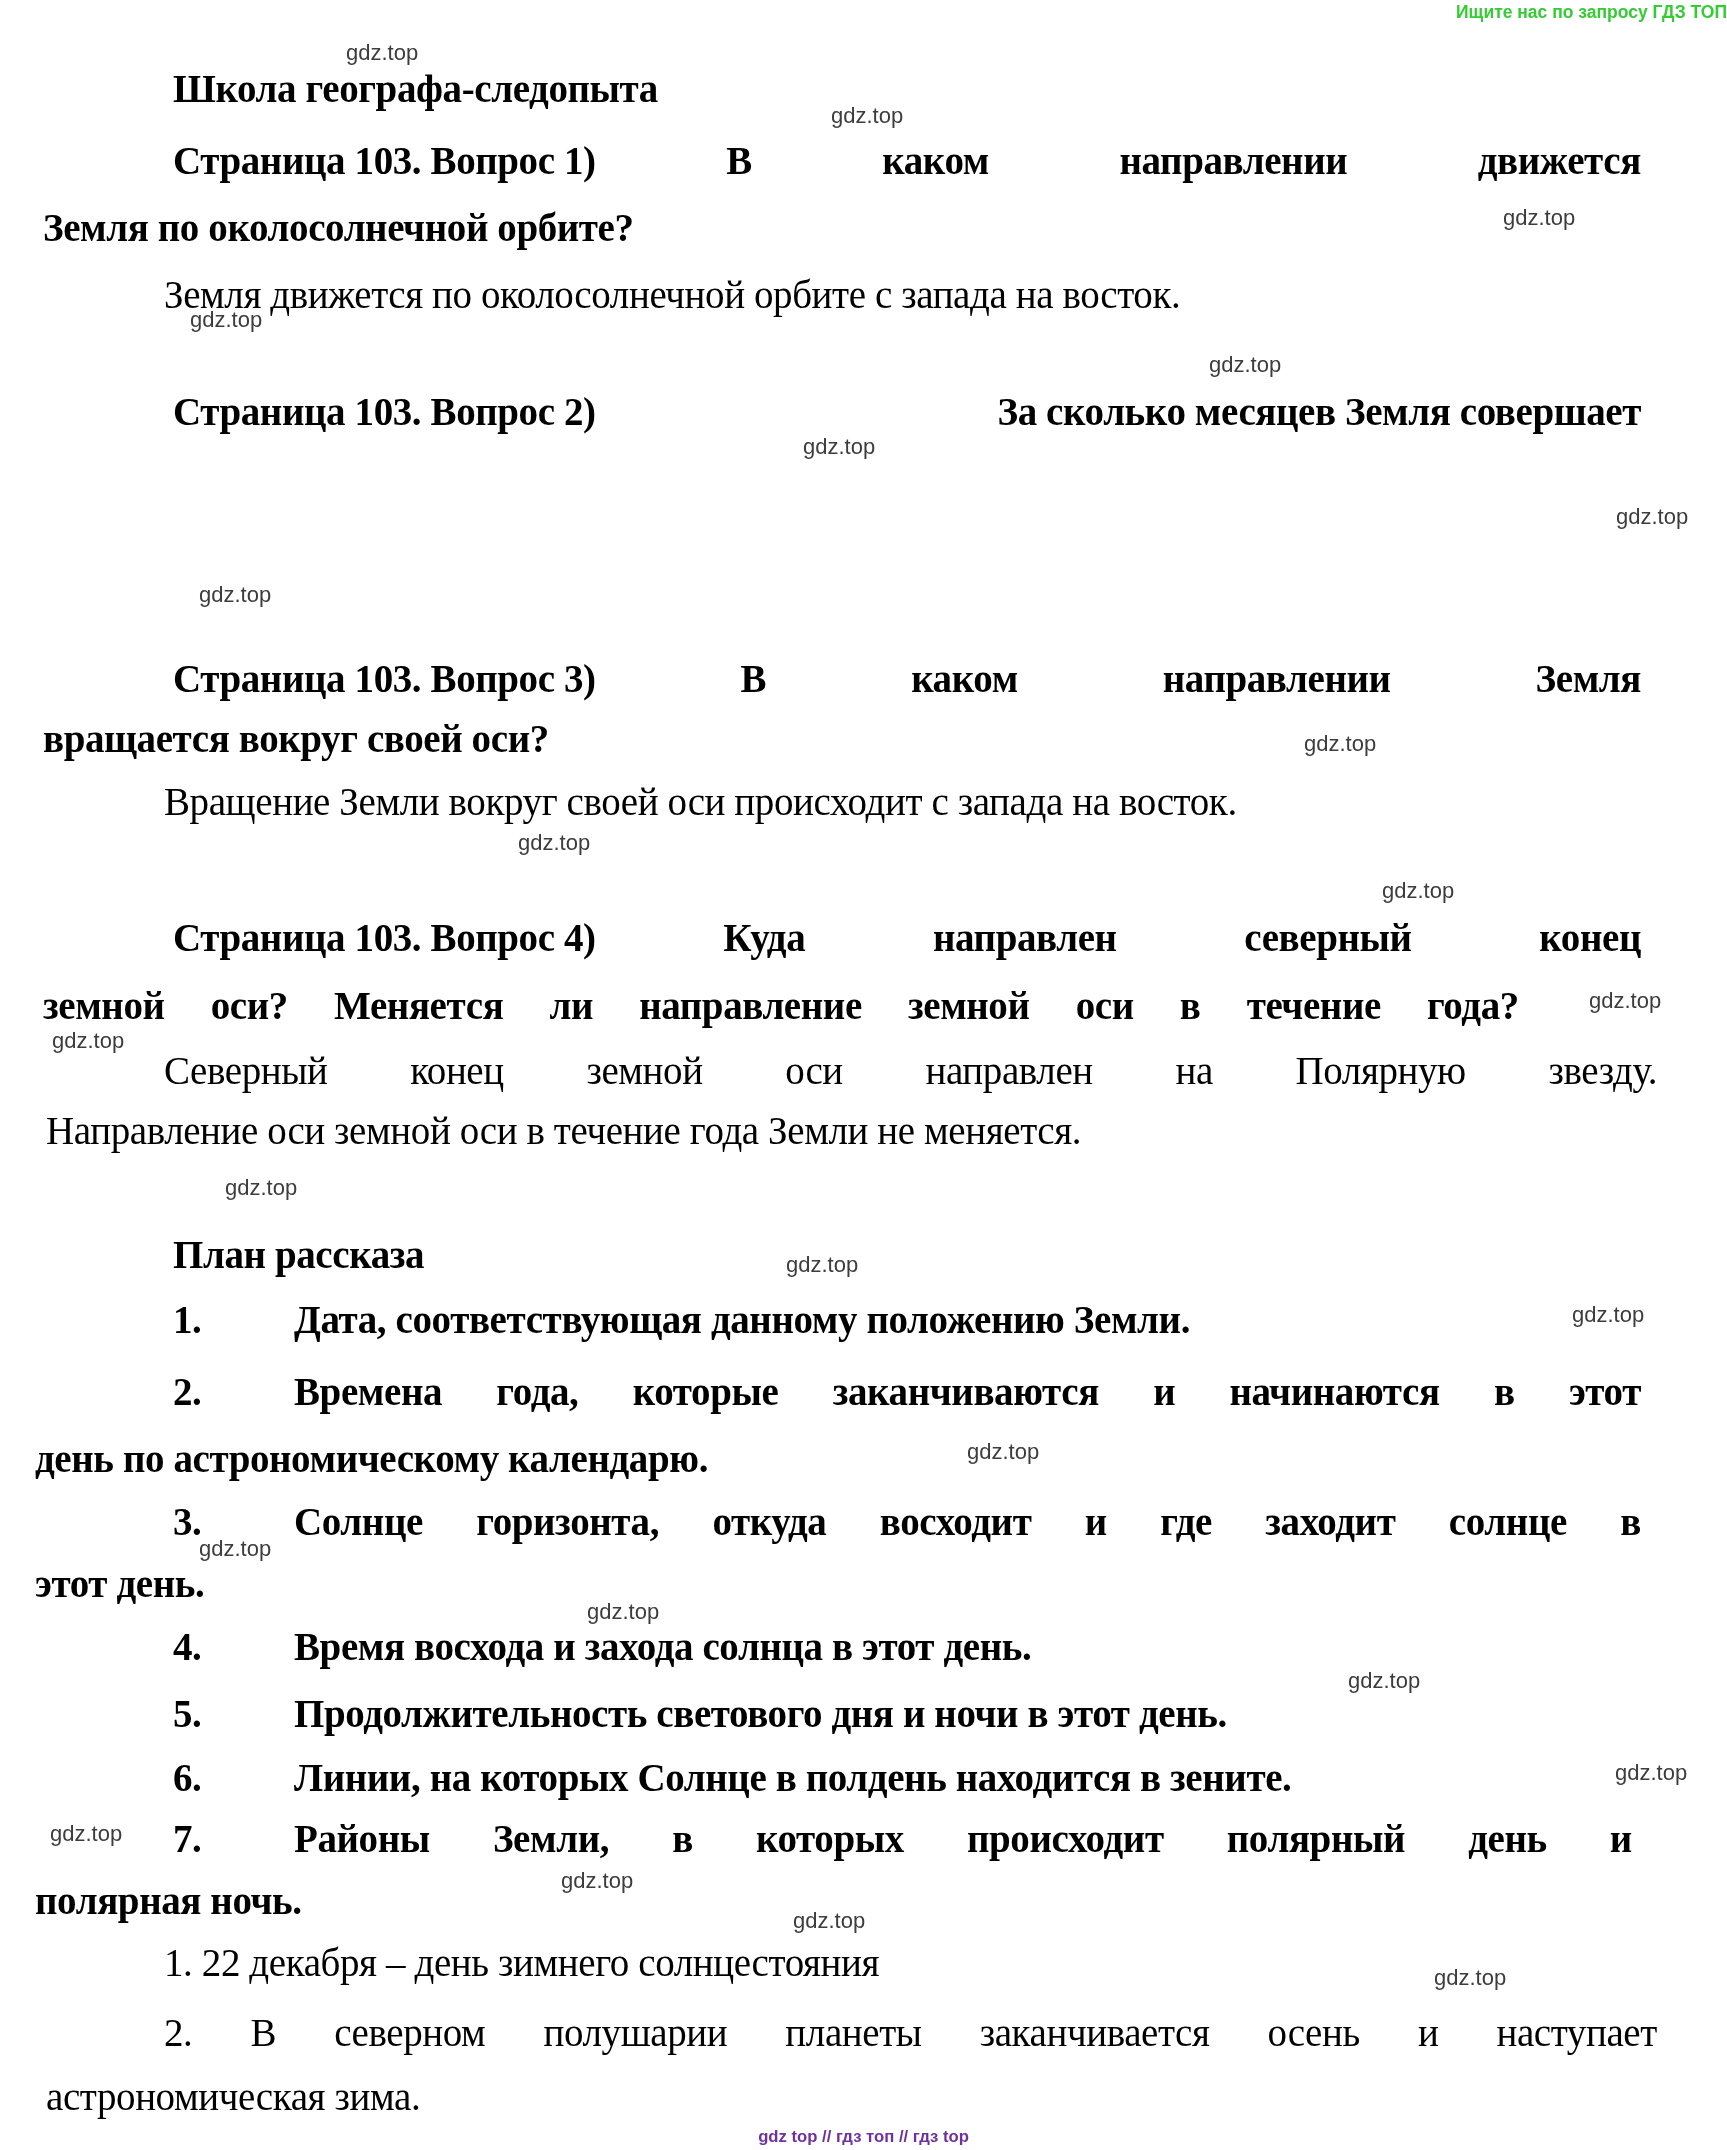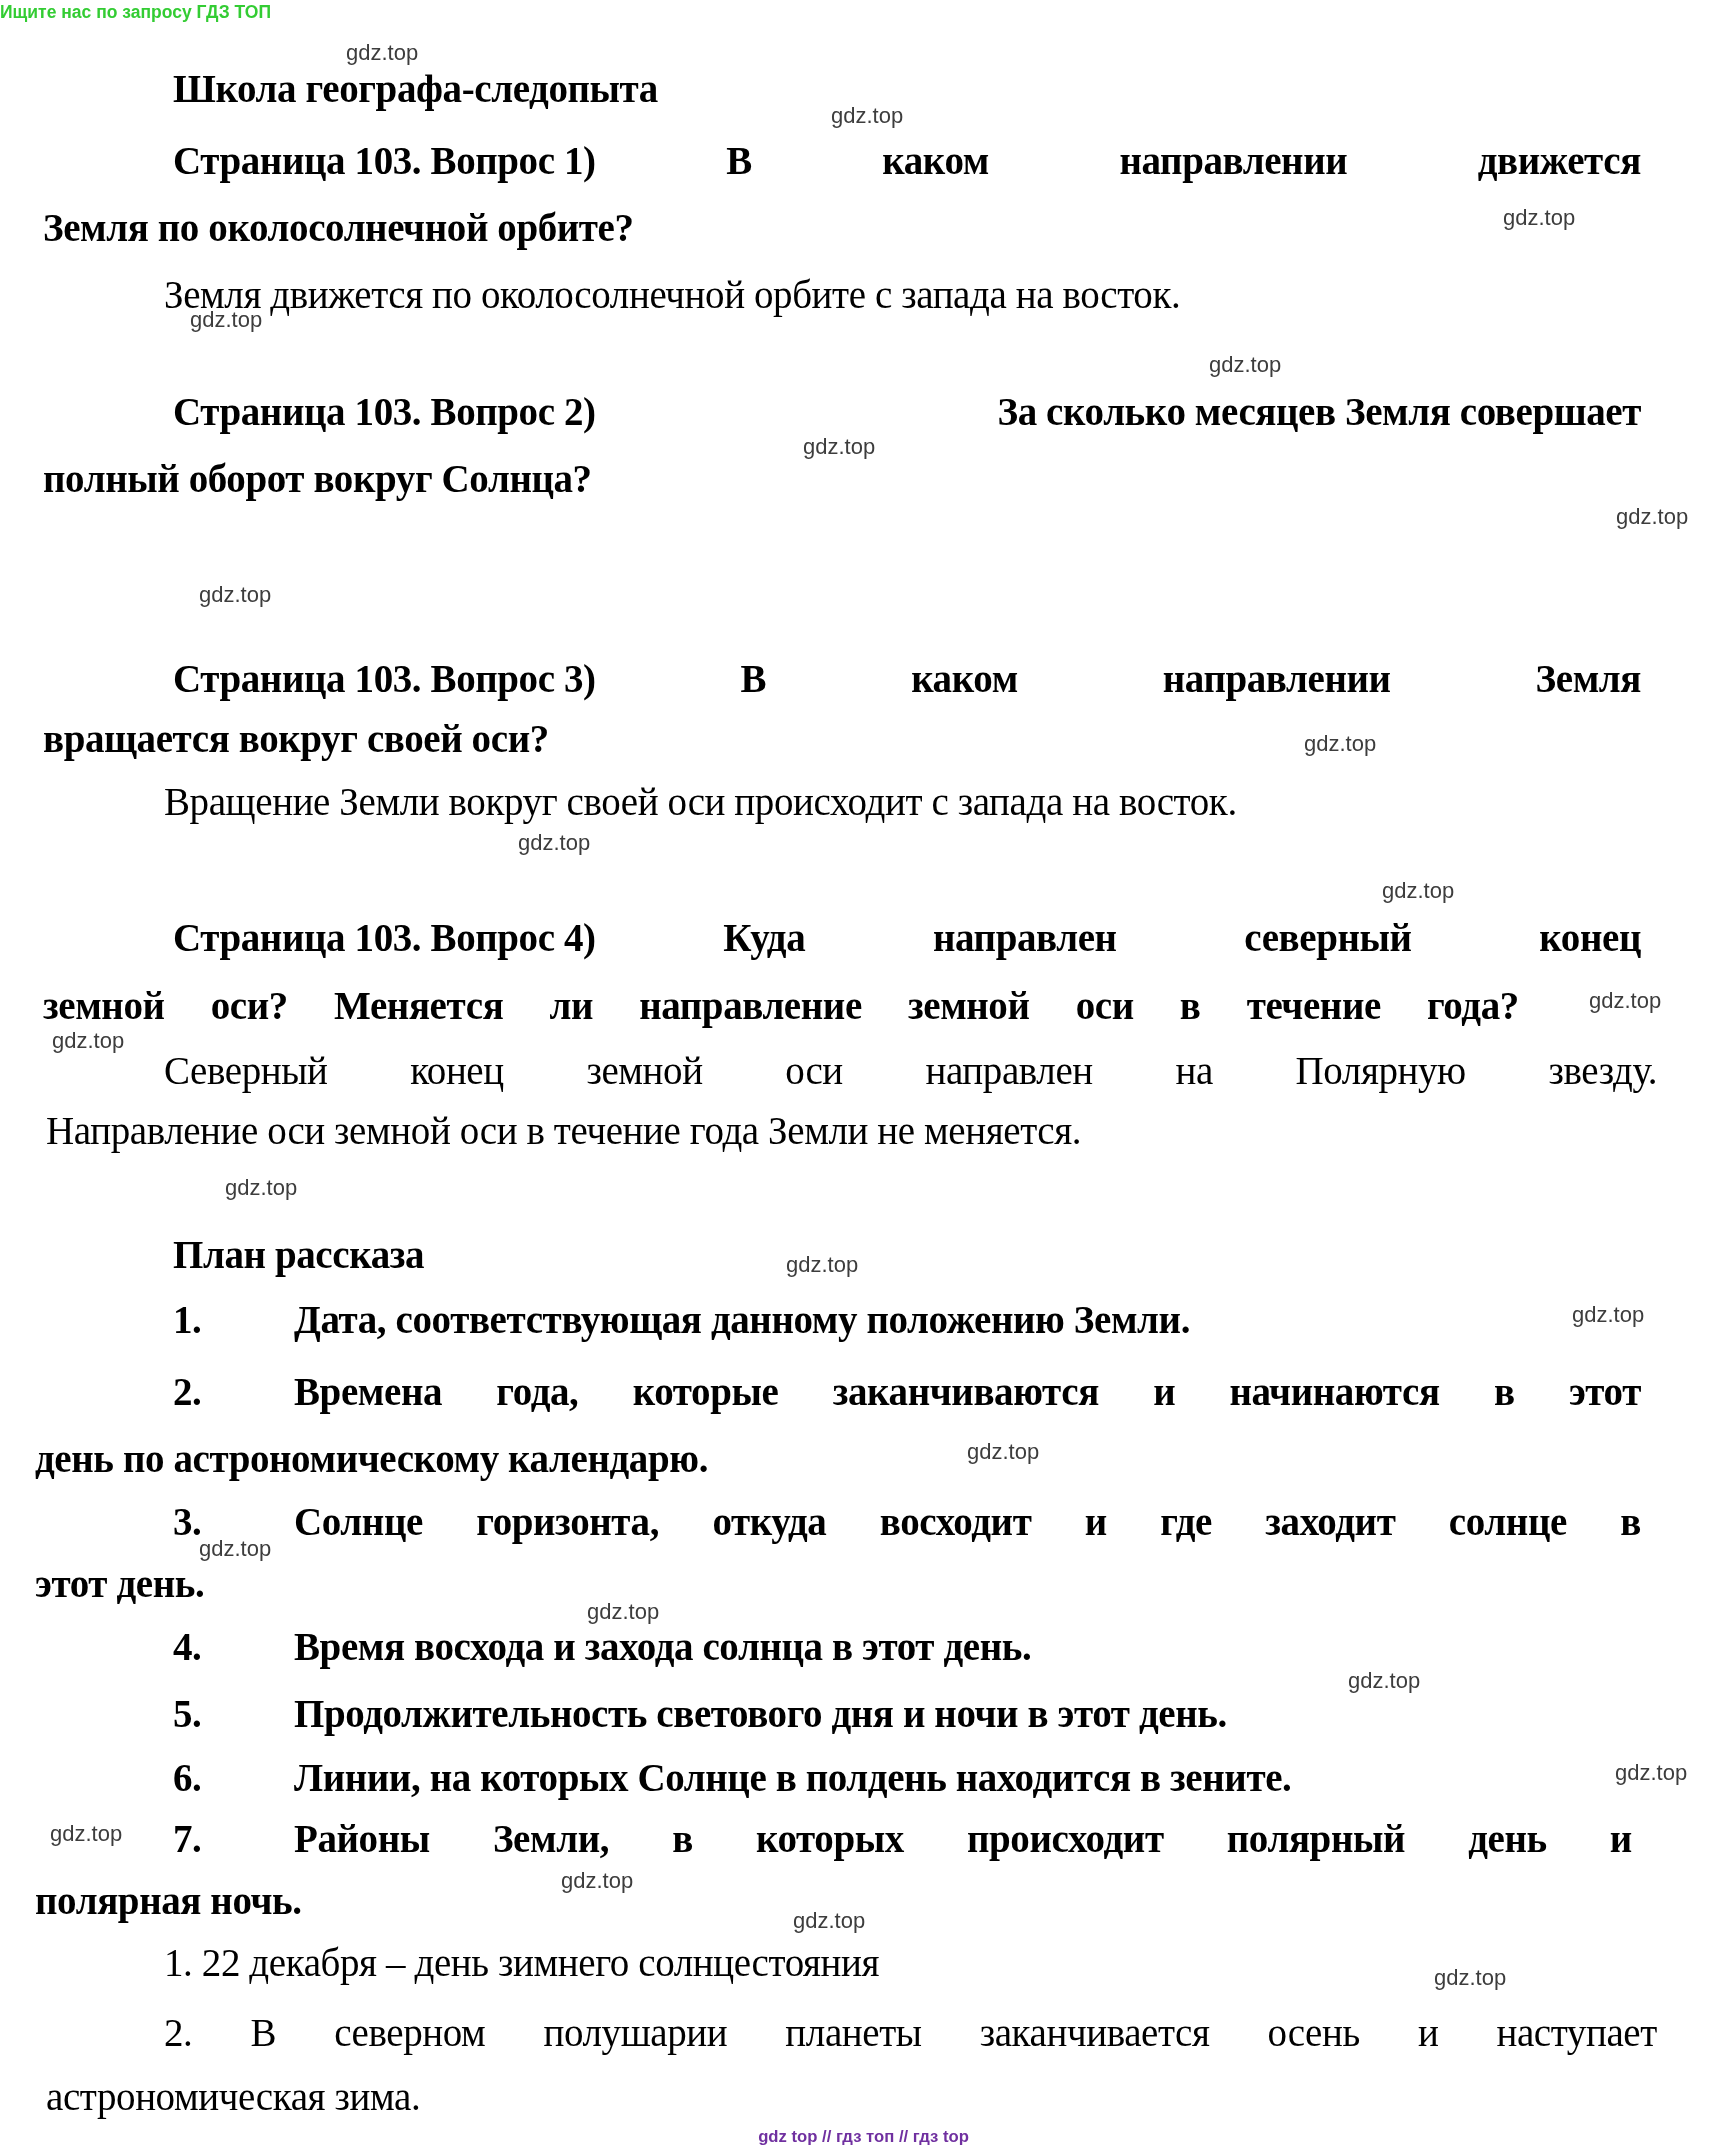--- a/index.html
+++ b/index.html
@@ -1,18 +1,18 @@
 <!DOCTYPE html>
 <html lang="ru" style="font-size:13.4px"><head>
 <meta charset="utf-8">
 <style>
   html,body{margin:0;padding:0;background:#ffffff;}
   .page{position:relative;width:1727px;height:2151px;background:#ffffff;overflow:hidden;
         font-family:"Liberation Serif",serif;color:#000;}
-  .promo{position:absolute;top:1.7px;left:0;width:100%;text-align:left;
+  .promo{position:absolute;top:1.7px;left:0;width:100%;text-align:right;
          font-family:"Liberation Sans",sans-serif;font-size:17.5px;font-weight:bold;}
   .line{position:absolute;font-size:39px;line-height:1.1;white-space:nowrap;letter-spacing:-0.4px;}
   .bold{font-weight:bold;}
   .spread{display:flex;justify-content:space-between;white-space:nowrap;}
   .spread span{white-space:nowrap;}
   .item{display:flex;}
   .num{flex:0 0 121px;}
   .itext{flex:1;}
   .itext.spread{display:flex;gap:24px;}
   .wm{position:absolute;font-family:"Liberation Sans",sans-serif;font-size:22px;color:#3d3d3d;
@@ -33,21 +33,20 @@
     <span>Страница 103. Вопрос 1)</span>
     <span style="display:contents"><span>В</span><span>каком</span><span>направлении</span><span>движется</span></span>
   </div>
   <div class="line bold" style="top:207px;left:43px;">Земля по околосолнечной орбите?</div>
   <div class="line" style="top:274px;left:164px;">Земля движется по околосолнечной орбите с запада на восток.</div>
 
   <div class="line bold spread" style="top:391px;left:173px;right:86px;">
     <span>Страница 103. Вопрос 2)</span>
     <span style="display:contents"><span>За сколько месяцев Земля совершает</span></span>
   </div>
-  <div class="line bold" style="top:458px;left:43px;">полный оборот вокруг Солнца?</div>
 
   <div class="line bold spread" style="top:658px;left:173px;right:86px;">
     <span>Страница 103. Вопрос 3)</span>
     <span style="display:contents"><span>В</span><span>каком</span><span>направлении</span><span>Земля</span></span>
   </div>
   <div class="line bold" style="top:718px;left:43px;">вращается вокруг своей оси?</div>
   <div class="line" style="top:781px;left:164px;">Вращение Земли вокруг своей оси происходит с запада на восток.</div>
 
   <div class="line bold spread" style="top:917px;left:173px;right:86px;">
     <span>Страница 103. Вопрос 4)</span>

